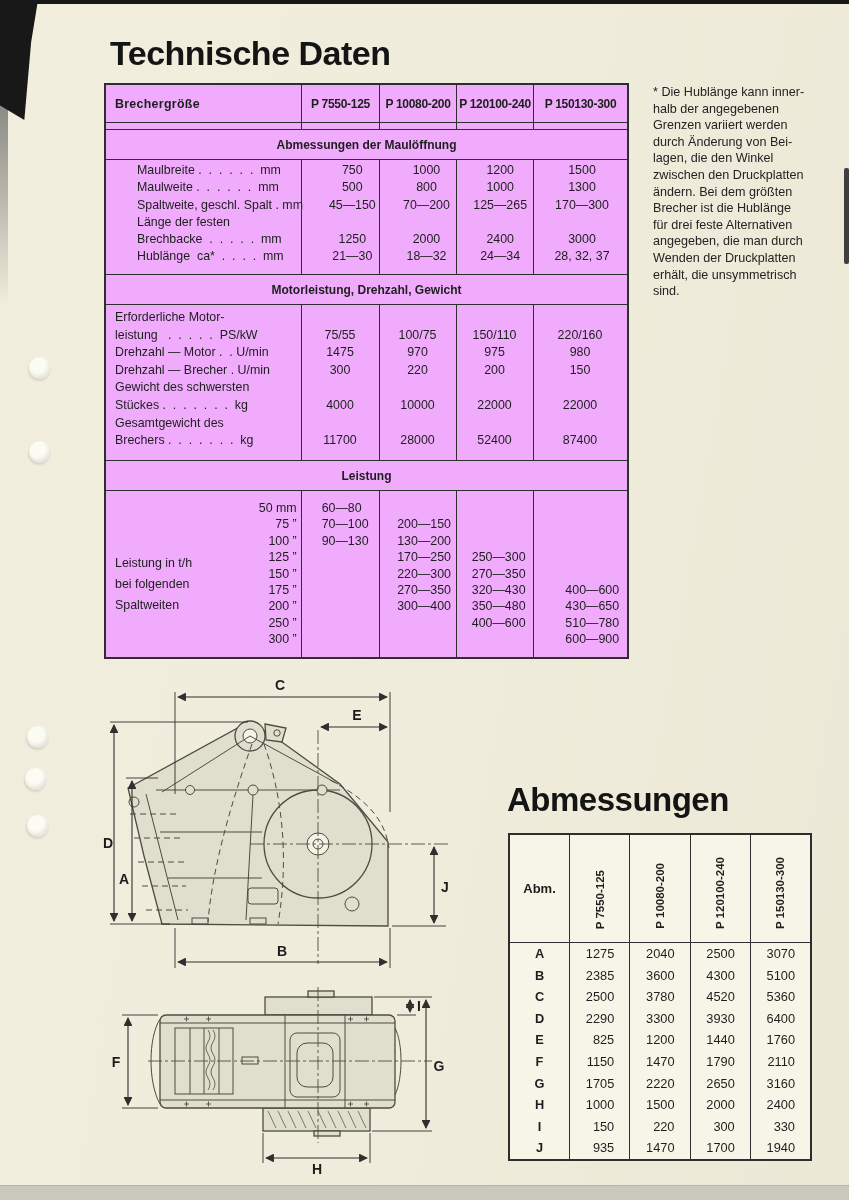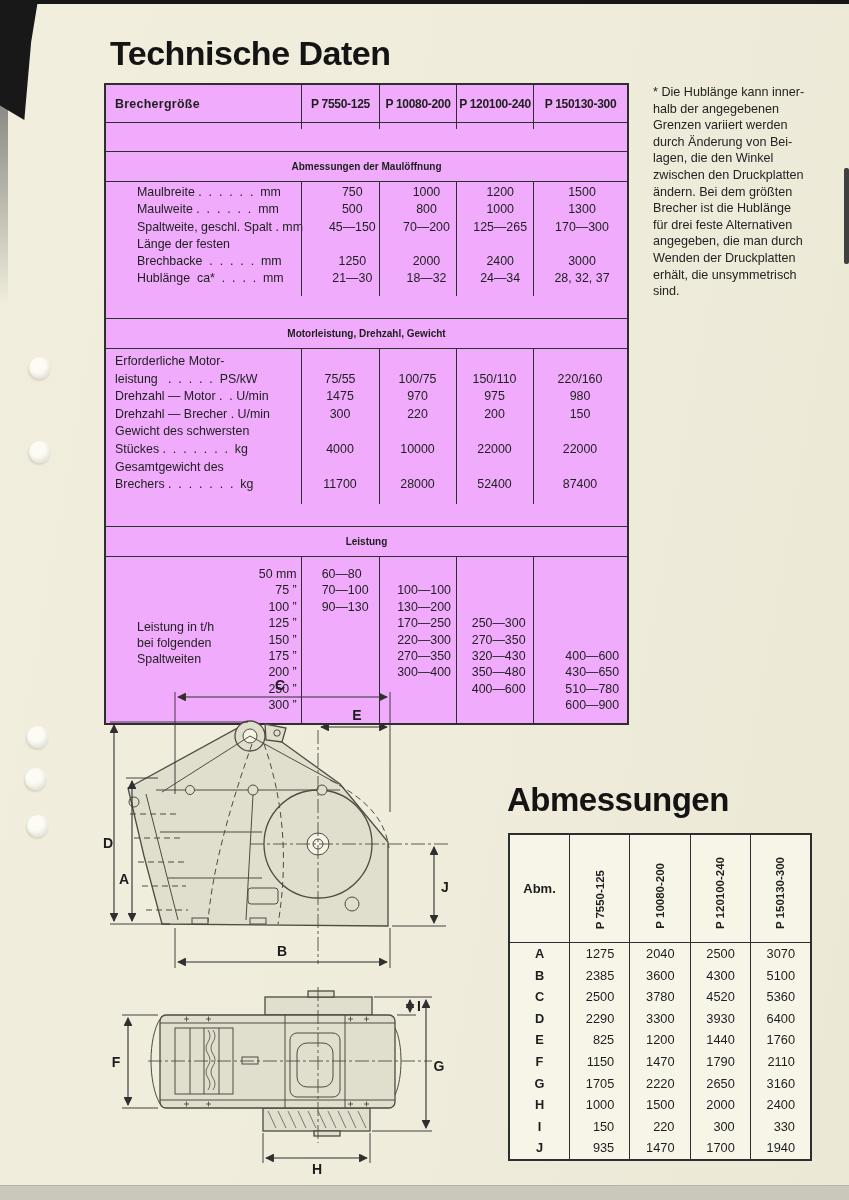--- a/index.html
+++ b/index.html
@@ -26,37 +26,37 @@
   .mtable{position:absolute;left:104px;top:83px;width:525px;box-sizing:border-box;
     border:2px solid #2e2e2e;background:#f0abfc;}
   .mhead{display:flex;height:37px;border-bottom:1.4px solid #2e2e2e;}
   .mh{display:flex;align-items:center;justify-content:center;font-weight:bold;box-sizing:border-box;}
   .mh0{width:195px;justify-content:flex-start;padding-left:9px;font-size:13.5px;letter-spacing:0.3px;}
   .tc{box-sizing:border-box;font-size:12.4px;overflow:hidden;}
   .w0{width:78px}.w1{width:77px}.w2{width:77px}.w3{width:94px}
   .mh.w0,.mh.w1,.mh.w2,.mh.w3{border-left:1.3px solid #2e2e2e;font-size:12px;letter-spacing:-0.3px;}
   .spacerrow{height:6px;position:relative;}
   .band{height:29px;border-top:1.4px solid #2e2e2e;border-bottom:1.4px solid #2e2e2e;
-    display:flex;align-items:center;justify-content:center;font-weight:bold;font-size:10px;margin-top:22px;}
+    display:flex;align-items:center;justify-content:center;font-weight:bold;font-size:12px;}
   .dblock{position:relative;}
   .dblock.s1{height:106px;padding-top:2px;padding-left:22px;}
   .dblock.s2{height:145px;padding-top:4px;}
   .dblock.s3{height:157px;padding-top:9px;}
   .vl{position:absolute;top:0;bottom:0;width:1.3px;background:#2e2e2e;}
   .trow{display:flex;}
   .s1 .trow{height:17.3px;line-height:17.3px;}
   .s2 .trow{height:17.6px;line-height:17.6px;}
   .s3 .trow{height:16.4px;line-height:16.4px;}
   .tlabel{width:195px;padding-left:9px;white-space:pre;}
   .tval{text-align:center;}
   .tval.c0{width:78px}.tval.c1{width:77px}.tval.c2{width:77px}.tval.c3{width:94px}
   .tlabel.lsize{text-align:right;padding-right:14px;margin-left:16px;}
   .tval.lval{text-align:left;padding-left:11px;}
   .tval.lval.c3{padding-left:30px;}
-  .leistung-label{position:absolute;left:9px;top:62px;font-size:12.4px;line-height:16px;white-space:pre-line;margin-left:22px;}
+  .leistung-label{position:absolute;left:9px;top:62px;font-size:12.4px;line-height:21px;white-space:pre-line;}
   
   .footnote{position:absolute;left:653px;top:84px;width:166px;font-size:12.6px;line-height:16.6px;
     white-space:pre-line;color:#232323;}
   
   .atable{position:absolute;left:508px;top:833px;width:304px;box-sizing:border-box;
     border:2px solid #2e2e2e;background:#f7f5e7;}
   .ahead{display:flex;height:107px;border-bottom:1.4px solid #2e2e2e;}
   .ah0{width:59px;display:flex;align-items:center;justify-content:center;font-weight:bold;font-size:13px;}
   .ahm{width:60.25px;border-left:1.3px solid #2e2e2e;display:flex;align-items:flex-end;justify-content:center;
     padding-bottom:13px;box-sizing:border-box;}
@@ -240,21 +240,21 @@
   <div class="trow">
         <div class="tc tlabel lsize">50 mm</div>
         <div class="tc tval c0 lval">60—80</div>
         <div class="tc tval c1 lval"></div>
         <div class="tc tval c2 lval"></div>
         <div class="tc tval c3 lval"></div>
       </div>
       <div class="trow">
         <div class="tc tlabel lsize">75 ”</div>
         <div class="tc tval c0 lval">70—100</div>
-        <div class="tc tval c1 lval">100—100</div>
+        <div class="tc tval c1 lval">200—150</div>
         <div class="tc tval c2 lval"></div>
         <div class="tc tval c3 lval"></div>
       </div>
       <div class="trow">
         <div class="tc tlabel lsize">100 ”</div>
         <div class="tc tval c0 lval">90—130</div>
         <div class="tc tval c1 lval">130—200</div>
         <div class="tc tval c2 lval"></div>
         <div class="tc tval c3 lval"></div>
       </div>

